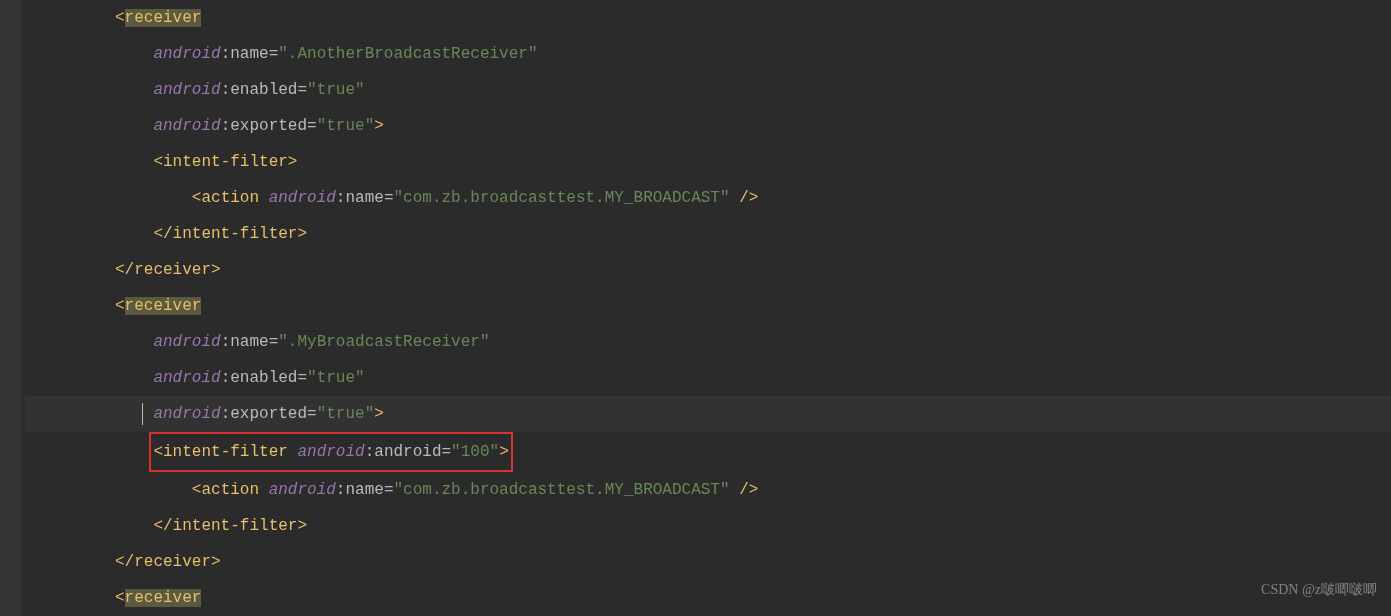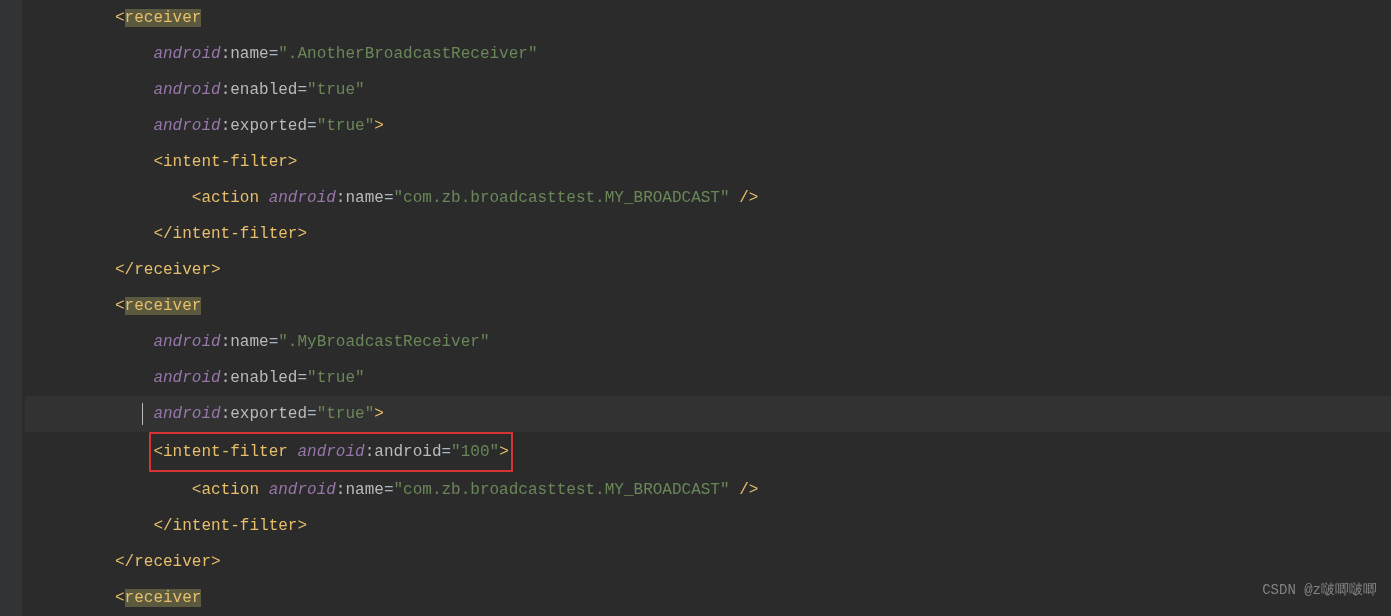--- a/index.html
+++ b/index.html
@@ -55,21 +55,21 @@
       width: 1px;
       height: 22px;
       background: #bbbbbb;
     }
     .watermark {
       position: absolute;
       bottom: 8px;
       right: 14px;
       color: #999999;
       font-size: 14px;
-      font-family: Liberation Mono, monospace;
+      font-family: Liberation Serif, serif;
       opacity: 0.8;
     }
   </style>
 </head>
 <body>
 
 <div class="gutter"></div>
 
 <div class="editor">
 

